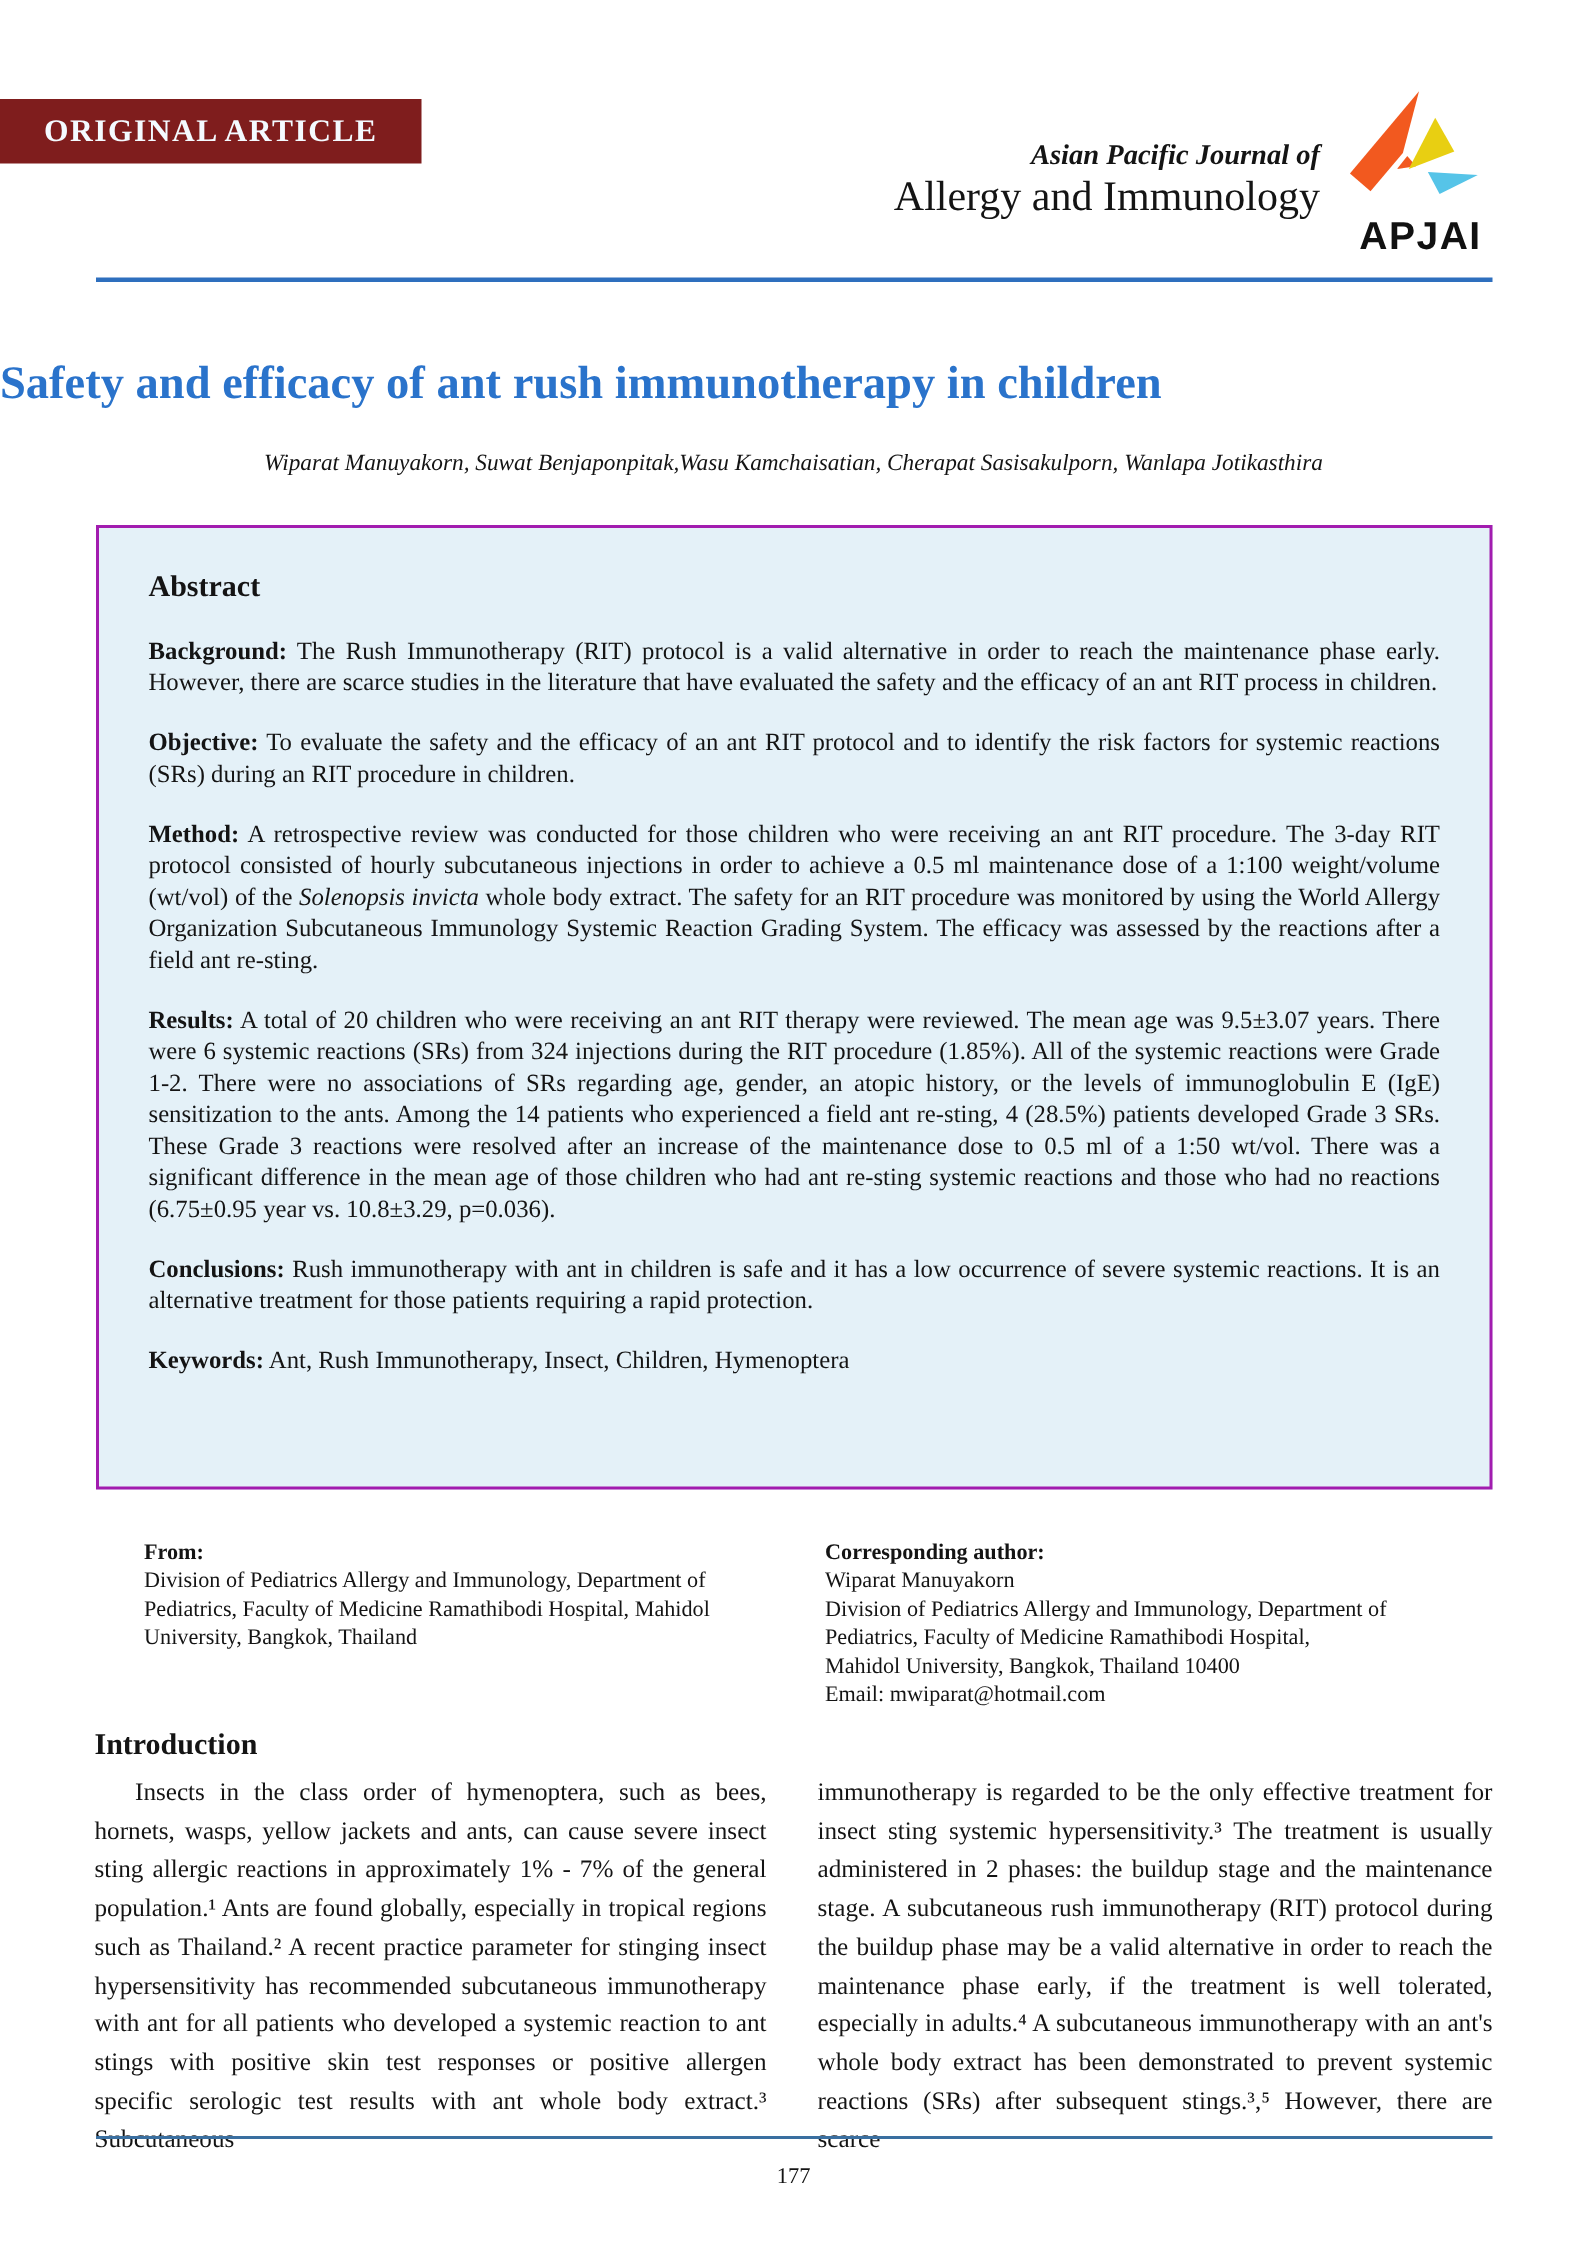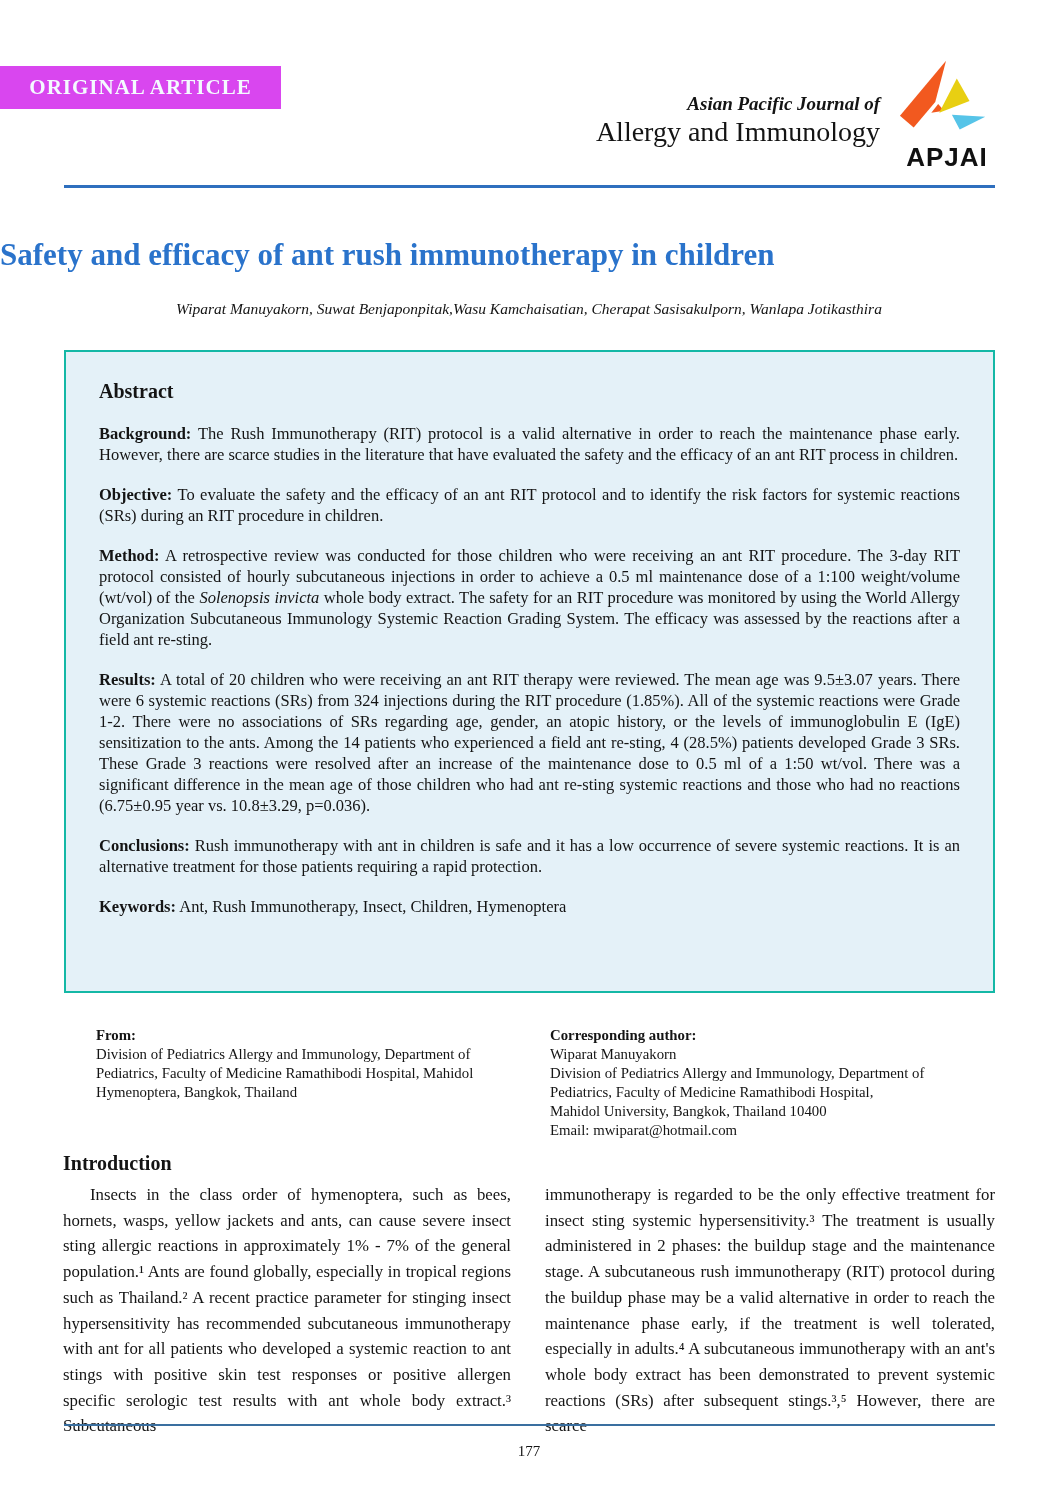--- a/index.html
+++ b/index.html
@@ -11,21 +11,21 @@
     font-family: "Liberation Serif", serif;
     color: #141414;
     overflow: hidden;
   }
 
   
   .badge {
     position: absolute;
     left: 0; top: 66px;
     width: 281px; height: 43px;
-    background: #d946ef;
+    background: #7f1d1d;
     color: #f4faff;
     display: flex; align-items: center; justify-content: center;
     font-weight: bold; font-size: 21px; letter-spacing: 1px;
   }
   .masthead {
     position: absolute;
     top: 58px; right: 60px;
     display: flex; align-items: flex-start;
   }
   .journal-name { text-align: right; padding-top: 36px; margin-right: 16px; }
@@ -48,21 +48,21 @@
   .authors {
     position: absolute; left: 0; top: 300px; width: 1058px;
     text-align: center; font-style: italic; font-size: 15.5px;
   }
 
   
   .abstract-box {
     position: absolute; left: 64px; top: 350px; width: 931px; height: 643px;
     box-sizing: border-box;
     background: #e4f1f8;
-    border: 2px solid #14b8a6;
+    border: 2px solid #a21caf;
     padding: 28px 33px;
     overflow: hidden;
   }
   .abstract-heading { margin: 0 0 20px 0; font-size: 20px; font-weight: bold; }
   .abs-p { margin: 0 0 19px 0; font-size: 16.5px; line-height: 21px; text-align: justify; }
   .abs-p:last-child { margin-bottom: 0; }
   .abs-label { font-weight: bold; }
 
   
   .aff-from, .aff-corr {
@@ -130,21 +130,21 @@
 
     <p class="abs-p"><span class="abs-label">Conclusions:</span><span> Rush immunotherapy with ant in children is safe and it has a low occurrence of severe systemic reactions. It is an alternative treatment for those patients requiring a rapid protection.</span></p>
 
     <p class="abs-p"><span class="abs-label">Keywords:</span><span> Ant, Rush Immunotherapy, Insect, Children, Hymenoptera</span></p>
   </div>
 
   <div class="aff-from">
     <div class="aff-label">From:</div>
     <div>Division of Pediatrics Allergy and Immunology, Department of</div>
     <div>Pediatrics, Faculty of Medicine Ramathibodi Hospital, Mahidol</div>
-    <div>Hymenoptera, Bangkok, Thailand</div>
+    <div>University, Bangkok, Thailand</div>
   </div>
 
   <div class="aff-corr">
     <div class="aff-label">Corresponding author:</div>
     <div>Wiparat Manuyakorn</div>
     <div>Division of Pediatrics Allergy and Immunology, Department of</div>
     <div>Pediatrics, Faculty of Medicine Ramathibodi Hospital,</div>
     <div>Mahidol University, Bangkok, Thailand 10400</div>
     <div>Email: mwiparat@hotmail.com</div>
   </div>

